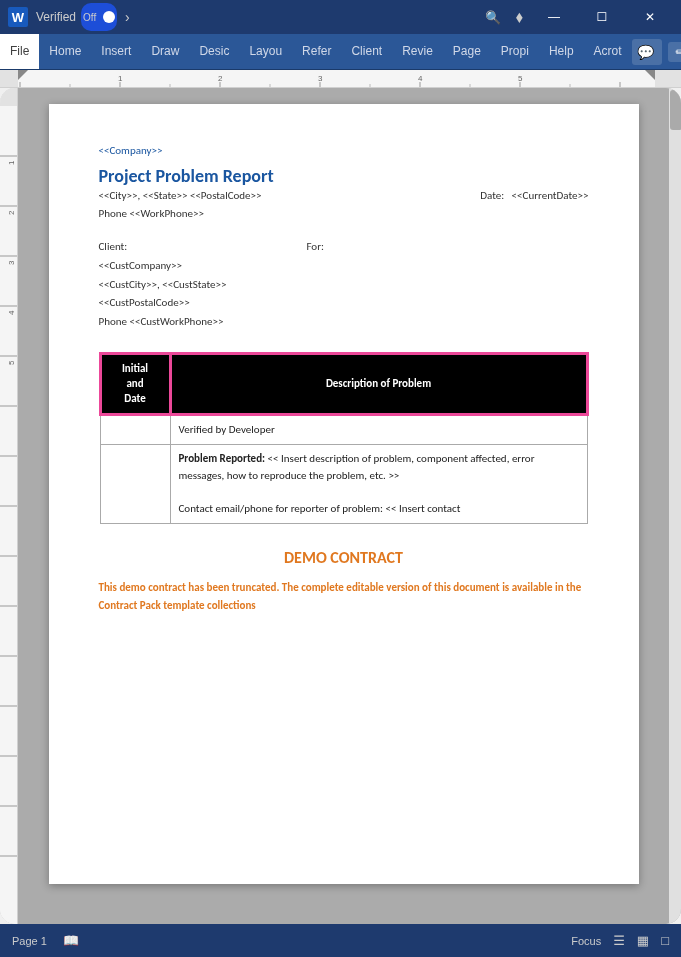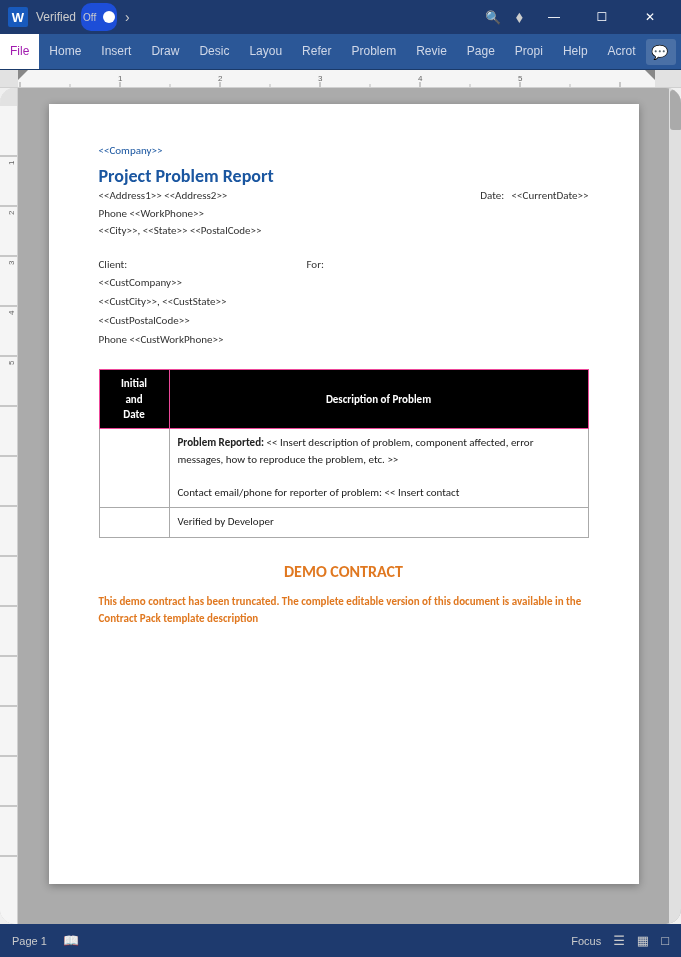--- a/index.html
+++ b/index.html
@@ -99,21 +99,21 @@
       padding: 0 10px;
       display: flex;
       align-items: center;
       font-size: 12px;
       color: #d0d8e8;
       cursor: pointer;
       border-bottom: 2px solid transparent;
     }
     .ribbon-tab.active {
       background: white;
-      color: #a21caf;
+      color: #404040;
       border-bottom: 2px solid white;
     }
 
     
     .ribbon-right {
       margin-left: auto;
       display: flex;
       align-items: center;
       padding-right: 8px;
       gap: 6px;
@@ -254,21 +254,21 @@
       margin-top: 10px;
       margin-bottom: 24px;
     }
     .problem-table th {
       background: #000;
       color: white;
       padding: 6px 8px;
       font-size: 11px;
       font-weight: bold;
       text-align: center;
-      border: 1px solid #ec4899;
+      border: 3px solid #ec4899;
     }
     .problem-table th.left-header {
       width: 70px;
       text-align: center;
       vertical-align: middle;
       line-height: 1.4;
     }
     .problem-table td {
       border: 1px solid #aaa;
       padding: 6px 8px;
@@ -344,21 +344,21 @@
 </div>
 
 <div class="ribbon">
   <div class="ribbon-tab active">File</div>
   <div class="ribbon-tab">Home</div>
   <div class="ribbon-tab">Insert</div>
   <div class="ribbon-tab">Draw</div>
   <div class="ribbon-tab">Desic</div>
   <div class="ribbon-tab">Layou</div>
   <div class="ribbon-tab">Refer</div>
-  <div class="ribbon-tab">Problem</div>
+  <div class="ribbon-tab">Client</div>
   <div class="ribbon-tab">Revie</div>
   <div class="ribbon-tab">Page</div>
   <div class="ribbon-tab">Propi</div>
   <div class="ribbon-tab">Help</div>
   <div class="ribbon-tab">Acrot</div>
   <div class="ribbon-right">
     <div class="comment-btn">💬</div>
     <div class="editing-btn">
       <span class="pencil-icon">✏</span>
 
@@ -434,23 +434,22 @@
       <div class="company-placeholder">
         <span>&lt;&lt;Company&gt;&gt;</span>
       </div>
 
       <div class="doc-title">
         <span>Project Problem Report</span>
       </div>
 
       <div class="address-block">
         <div class="address-left">
-          <div>&lt;&lt;Address1&gt;&gt; &lt;&lt;Address2&gt;&gt;</div>
+          <div>&lt;&lt;City&gt;&gt;, &lt;&lt;State&gt;&gt; &lt;&lt;PostalCode&gt;&gt;</div>
           <div>Phone &lt;&lt;WorkPhone&gt;&gt;</div>
-          <div>&lt;&lt;City&gt;&gt;, &lt;&lt;State&gt;&gt; &lt;&lt;PostalCode&gt;&gt;</div>
         </div>
         <div class="address-right">
           <span>Date:</span>
           &nbsp;
           <span>&lt;&lt;CurrentDate&gt;&gt;</span>
         </div>
       </div>
 
       <div class="client-section">
         <div class="client-block">
@@ -468,38 +467,38 @@
       <table class="problem-table">
         <thead>
           <tr>
             <th class="left-header">Initial<br>and<br>Date</th>
             <th>Description of Problem</th>
           </tr>
         </thead>
         <tbody>
           <tr>
             <td class="left-col"></td>
+            <td>Verified by Developer</td>
+          </tr>
+          <tr>
+            <td class="left-col"></td>
             <td>
               <div>
                 <span class="problem-bold">Problem Reported:</span>
                 <span> &lt;&lt; Insert description of problem, component affected, error messages, how to reproduce the problem, etc. &gt;&gt;</span>
               </div>
               <br>
               <div>Contact email/phone for reporter of problem:  &lt;&lt; Insert contact</div>
             </td>
           </tr>
-          <tr>
-            <td class="left-col"></td>
-            <td>Verified by Developer</td>
-          </tr>
         </tbody>
       </table>
 
       <div class="demo-contract-title">DEMO CONTRACT</div>
-      <div class="demo-contract-text">This demo contract has been truncated. The complete editable version of this document is available in the Contract Pack template description</div>
+      <div class="demo-contract-text">This demo contract has been truncated. The complete editable version of this document is available in the Contract Pack template collections</div>
     </div>
   </div>
 
   <div class="right-scrollbar">
     <div style="width:12px;height:40px;background:#aaa;border-radius:3px;margin:2px 1px;"></div>
   </div>
 </div>
 
 <div class="status-bar">
   <span>Page 1</span>

